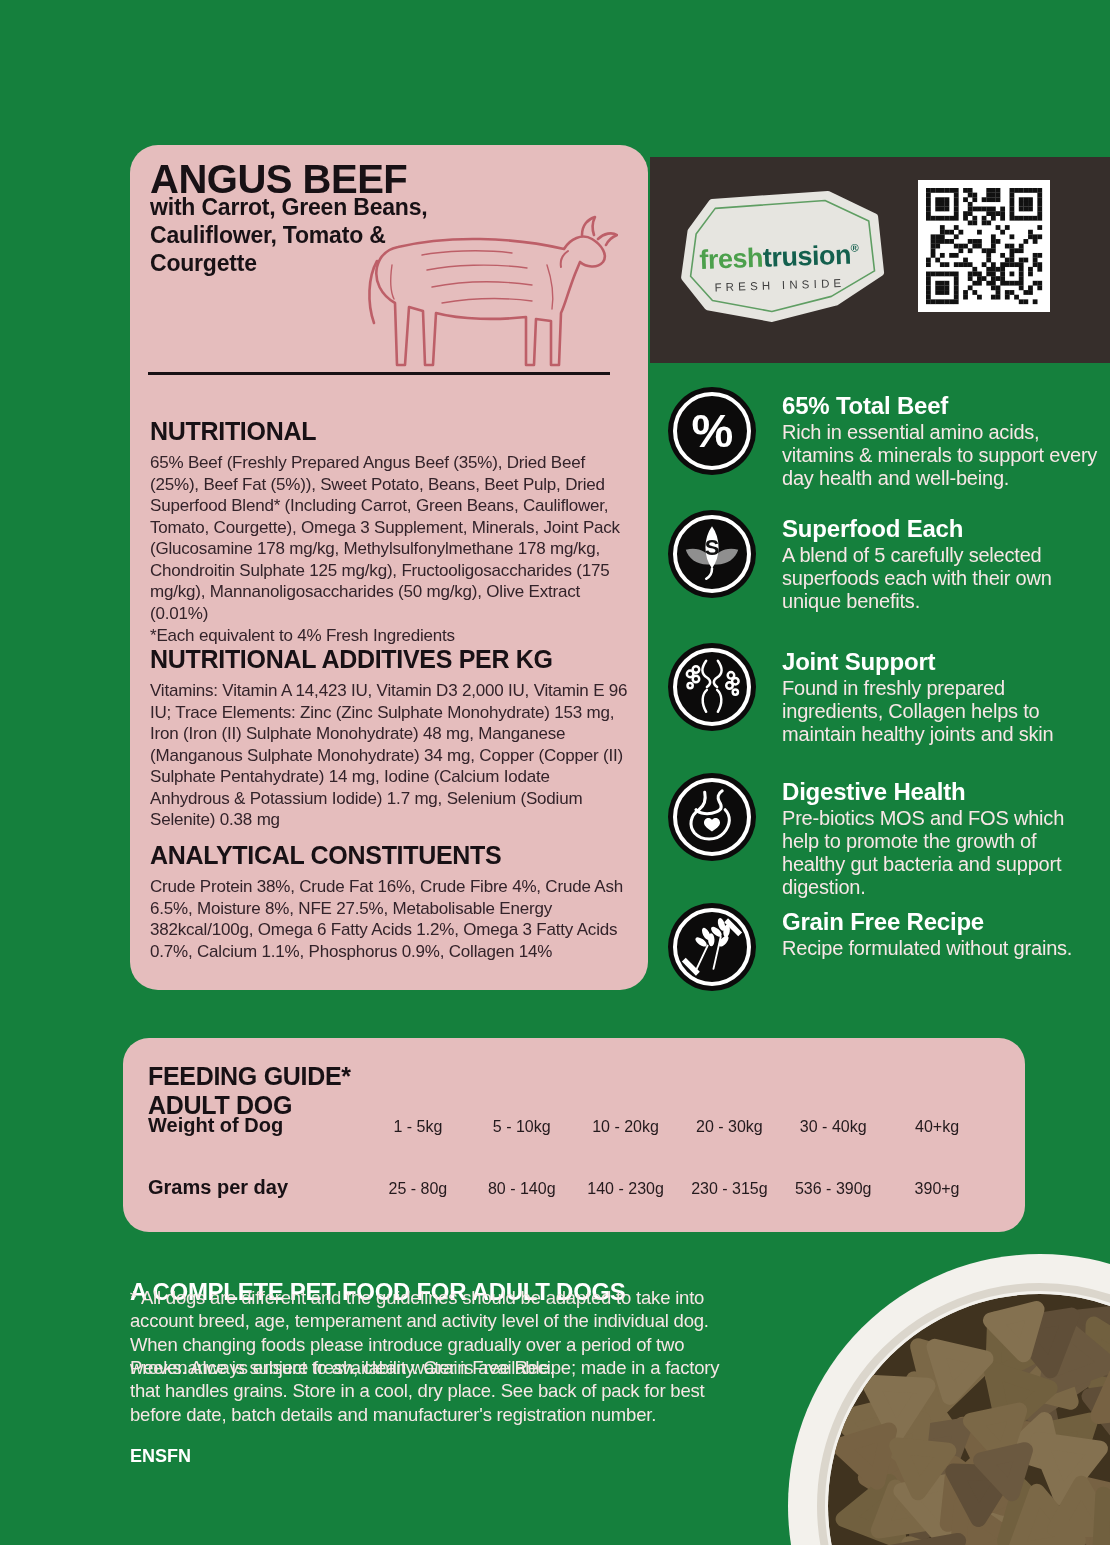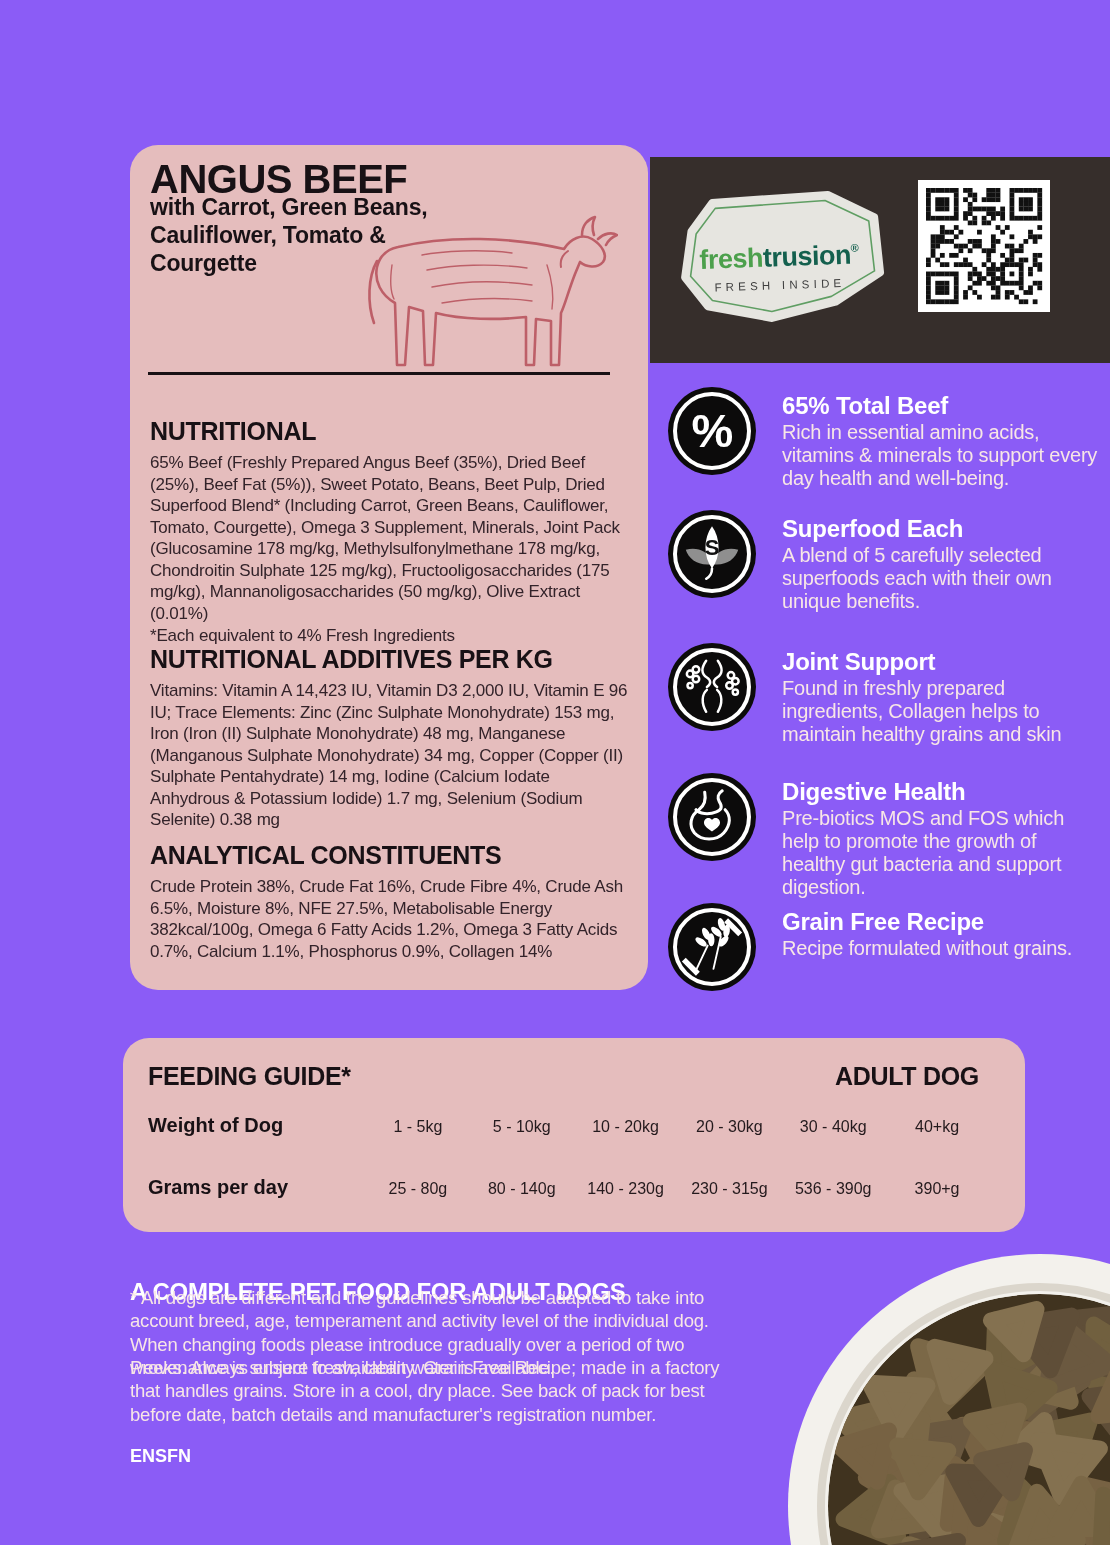--- a/index.html
+++ b/index.html
@@ -1,17 +1,17 @@
 <!DOCTYPE html>
 <html><head>
 <meta charset="utf-8">
 <style>
   html,body{margin:0;padding:0;background:#7a1414;}
   .label{position:relative;width:1110px;height:1545px;overflow:hidden;
-         background:#8b5cf6;font-family:"Liberation Sans",sans-serif;color:#231a1c;}
+         background:#15803d;font-family:"Liberation Sans",sans-serif;color:#231a1c;}
 
   
   .dark-band{position:absolute;left:650px;top:157px;width:460px;height:206px;background:#362e2b;}
 
   
   .panel{position:absolute;left:130px;top:145px;width:518px;height:845px;
          background:#e5bdbd;border-radius:28px;}
   .product-title{position:absolute;left:20px;top:14px;font-size:40px;font-weight:800;
                  letter-spacing:-0.5px;color:#181115;line-height:1;}
   .product-sub{position:absolute;left:20px;top:48px;width:320px;font-size:23px;font-weight:700;
@@ -35,21 +35,21 @@
   .feat-ring{position:absolute;inset:5px;border:4.5px solid #fff;border-radius:50%;
              display:flex;align-items:center;justify-content:center;overflow:hidden;}
   .pct{color:#fff;font-size:47px;font-weight:800;letter-spacing:-1px;transform:translateY(-1px);}
   .feat-text{position:absolute;left:122px;top:8px;width:320px;}
   .feat-title{font-size:24px;font-weight:800;color:#ffffff;letter-spacing:-0.2px;line-height:1.05;}
   .feat-desc{margin-top:3px;font-size:20px;font-weight:500;color:#f8e6e6;line-height:1.15;letter-spacing:-0.2px;}
 
   
   .feed{position:absolute;left:123px;top:1038px;width:902px;height:194px;
         background:#e5bdbd;border-radius:26px;}
-  .feed-head{position:absolute;top:24px;left:25px;right:46px;display:flex;justify-content:space-between;}
+  .feed-head{position:absolute;top:24px;left:25px;right:46px;display:flex;justify-content:space-between;flex-direction:column;}
   .feed-head div{font-size:25px;font-weight:800;color:#181115;letter-spacing:-0.3px;}
   .feed-row{position:absolute;left:25px;right:36px;display:flex;align-items:baseline;}
   .fr1{top:76px;} .fr2{top:138px;}
   .feed-label{width:218px;font-size:20px;font-weight:700;color:#181115;}
   .feed-cell{flex:1;text-align:center;font-size:16px;font-weight:500;color:#241a1d;white-space:nowrap;}
 
   
   .foot-title{position:absolute;left:130px;top:1278px;font-size:24px;font-weight:800;
               color:#ffffff;letter-spacing:-0.3px;}
   .foot-p1{position:absolute;left:130px;top:1274px;width:592px;font-size:18.5px;font-weight:500;
@@ -449,21 +449,21 @@
             <circle cx="18" cy="46" r="3.6"></circle>
           <circle cx="74" cy="32" r="4.5"></circle>
             <circle cx="80" cy="40" r="4.5"></circle>
           <circle cx="72" cy="46" r="4.5"></circle>
             <circle cx="80" cy="55" r="3.6"></circle>
         </svg>
       </div>
     </div>
     <div class="feat-text">
       <div class="feat-title">Joint Support</div>
-      <div class="feat-desc">Found in freshly prepared ingredients, Collagen helps to maintain healthy grains and skin</div>
+      <div class="feat-desc">Found in freshly prepared ingredients, Collagen helps to maintain healthy joints and skin</div>
     </div>
   </div>
 
   <div class="feature f4">
     <div class="feat-icon">
       <div class="feat-ring">
         <svg width="70" height="70" viewBox="0 0 96 96" fill="none" stroke="#fff" stroke-width="4.2" stroke-linecap="round" stroke-linejoin="round">
           <path d="M62 12 C56 16 55 22 58 27 C62 33 62 38 54 41 C44 45 30 44 26 38"></path>
           <path d="M38 14 C40 24 38 32 30 38 C18 46 16 60 24 70 C34 81 54 81 64 70 C74 59 74 46 66 38"></path>
           <path d="M48 52 c-4 -5 -11 -2 -11 4 c0 5 6 8 11 12 c5 -4 11 -7 11 -12 c0 -6 -7 -9 -11 -4" fill="#fff" stroke="none"></path>

